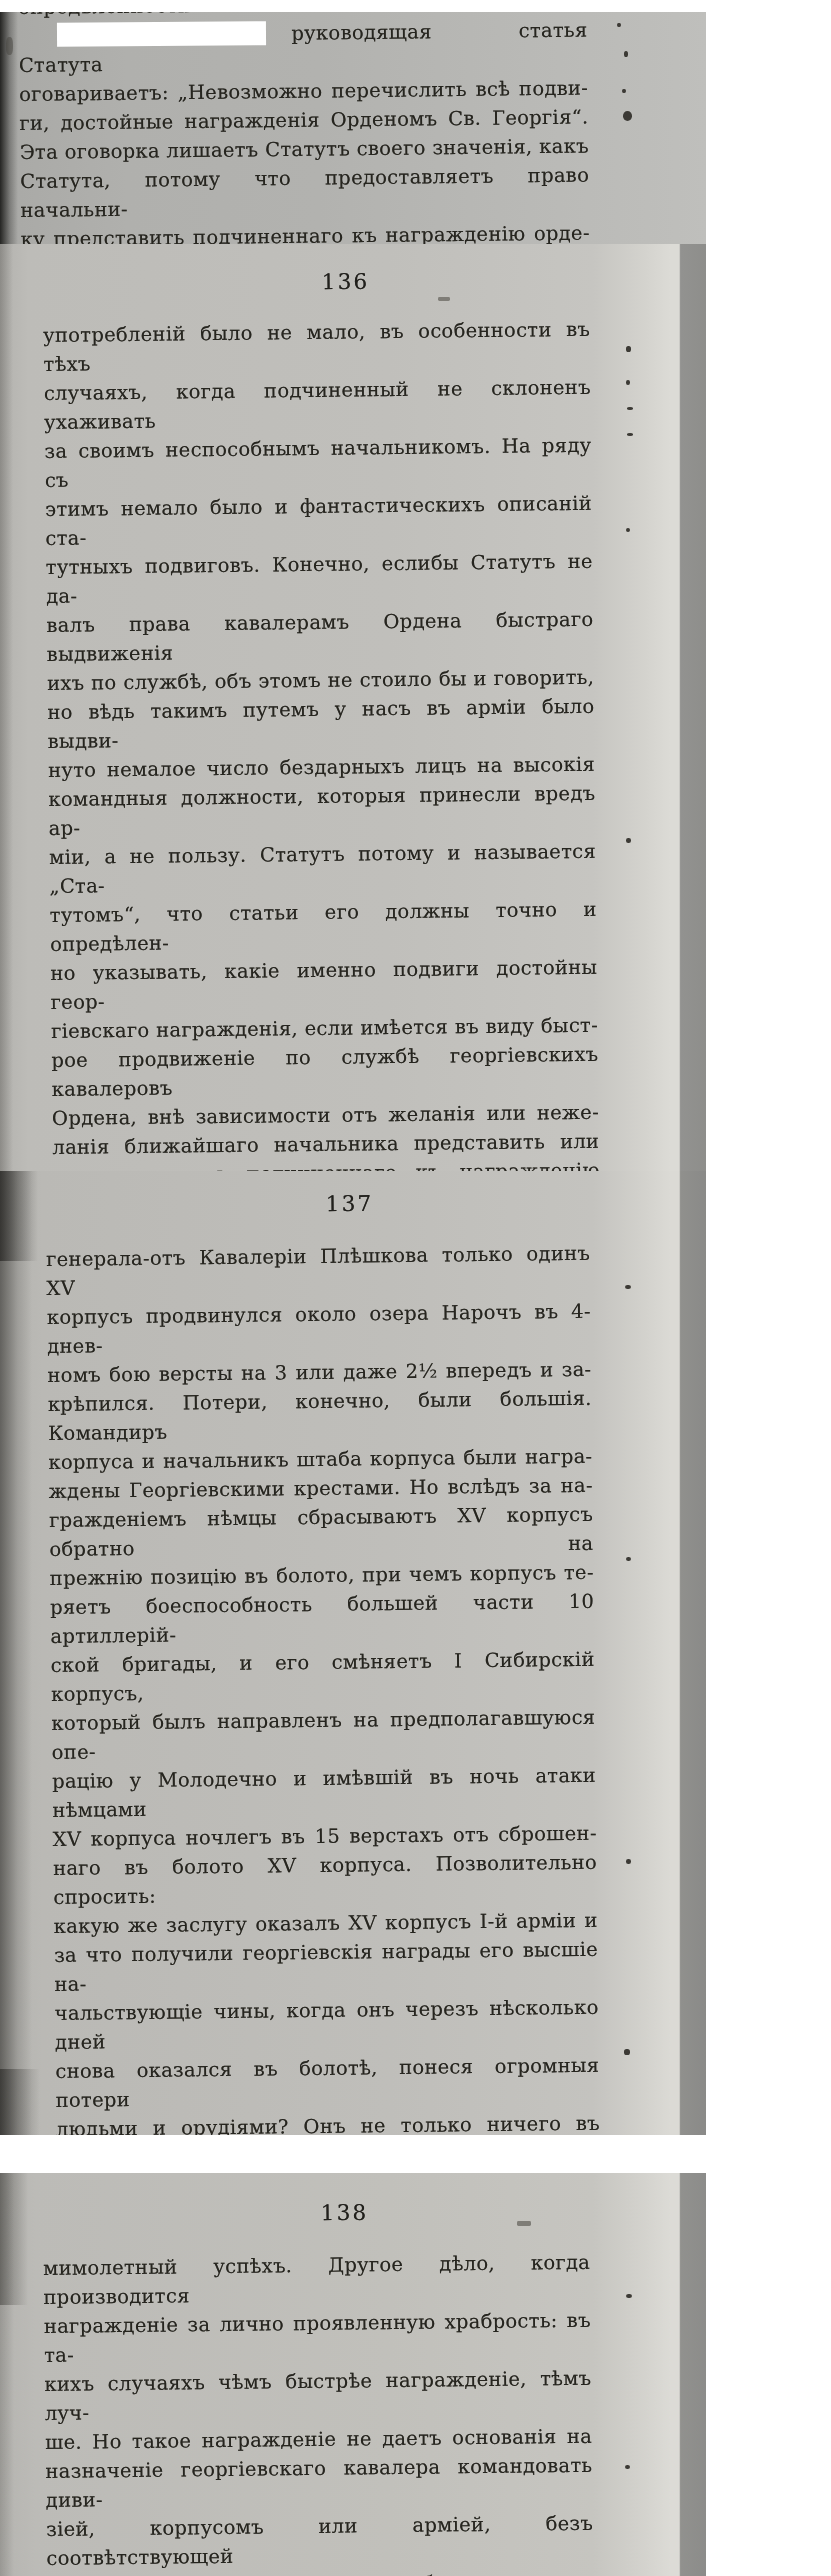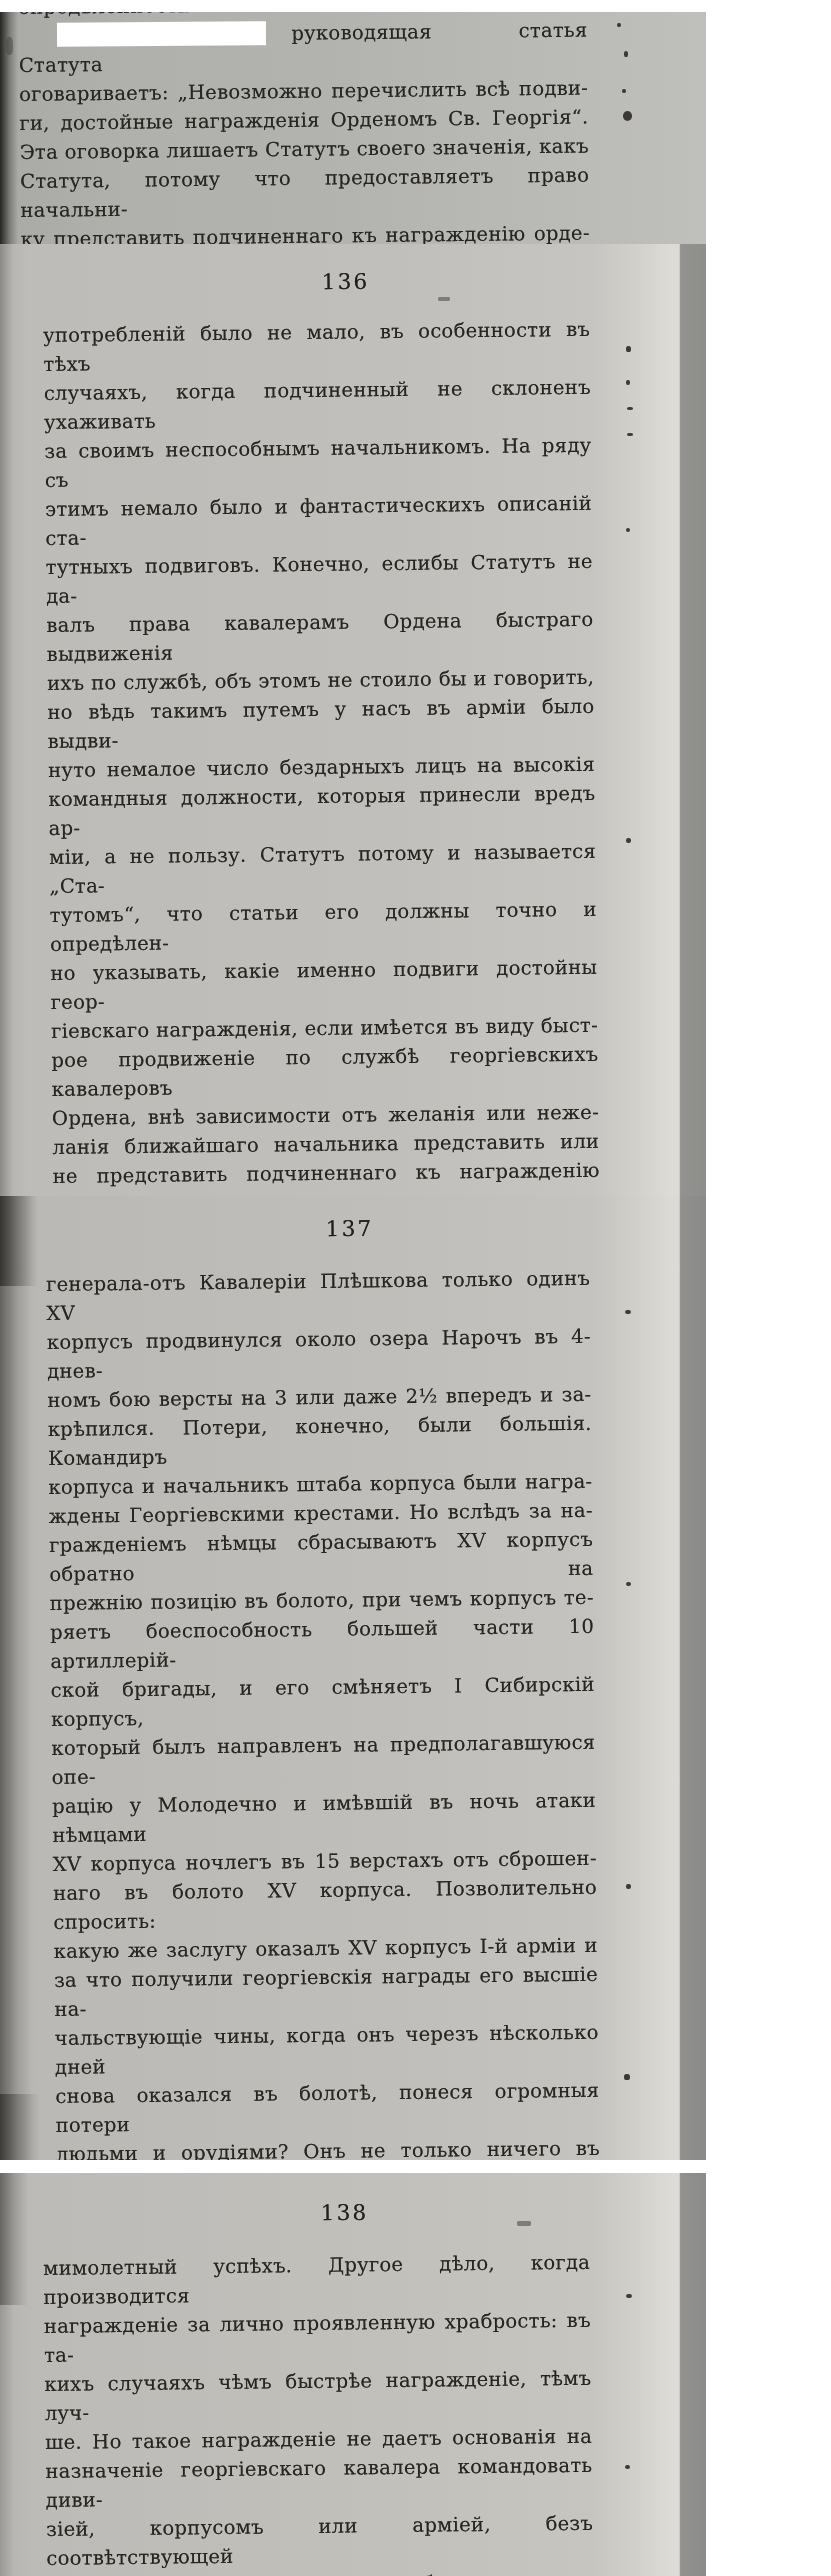--- a/index.html
+++ b/index.html
@@ -6,21 +6,21 @@
   .page{
     position:relative;width:832px;height:2576px;background:var(--background,#fff);
     font-family:"DejaVu Serif", serif;overflow:hidden;
   }
   .scan{position:absolute;left:0;width:706px;overflow:hidden;}
   
   .s1{top:0;height:244px;
       background:linear-gradient(90deg,#a9a9a6 0,#b0b0ad 18%,var(--paper_top,#b2b2af) 45%,#b9b9b6 75%,#bfbfbc 100%);margin-top:12px;}
   .s136{top:244px;height:965px;
       background:linear-gradient(90deg,#b3b2ae 0,#bdbcb8 4%,var(--paper,#c0bfbb) 55%,#c6c5c1 84%,#d3d2cd 91%,var(--paper_highlight,#dcdbd6) 95%,var(--paper_highlight,#dcdbd6) 96.2%,#929290 96.4%,var(--scan_margin,#8e8e8b) 100%);text-decoration:underline;}
-  .s137{top:1196px;height:964px;
+  .s137{top:1171px;height:964px;
       background:linear-gradient(90deg,#b4b3af 0,#bab9b5 6%,#bfbeba 55%,#c4c3bf 84%,#d2d1cc 91%,#dbdad5 95%,#dbdad5 96.2%,#90908d 96.4%,#8a8a88 100%);}
   .s138{top:2173px;height:403px;
       background:linear-gradient(90deg,#b5b4b0 0,#bcbbb7 5%,#c1c0bb 55%,#c6c5c0 84%,#d3d2cd 91%,#dcdbd6 95%,#dcdbd6 96.2%,#91918e 96.4%,#8c8c8a 100%);}
 
   
   .gut{position:absolute;pointer-events:none;}
   .gut-a{left:0;top:0;bottom:0;width:18px;
       background:linear-gradient(90deg,rgba(8,8,6,.82),rgba(8,8,6,.28) 55%,rgba(8,8,6,0));}
   .gut-b{left:0;top:0;bottom:0;width:12.5px;
       background:linear-gradient(90deg,rgba(40,38,34,.28),rgba(40,38,34,0));}

